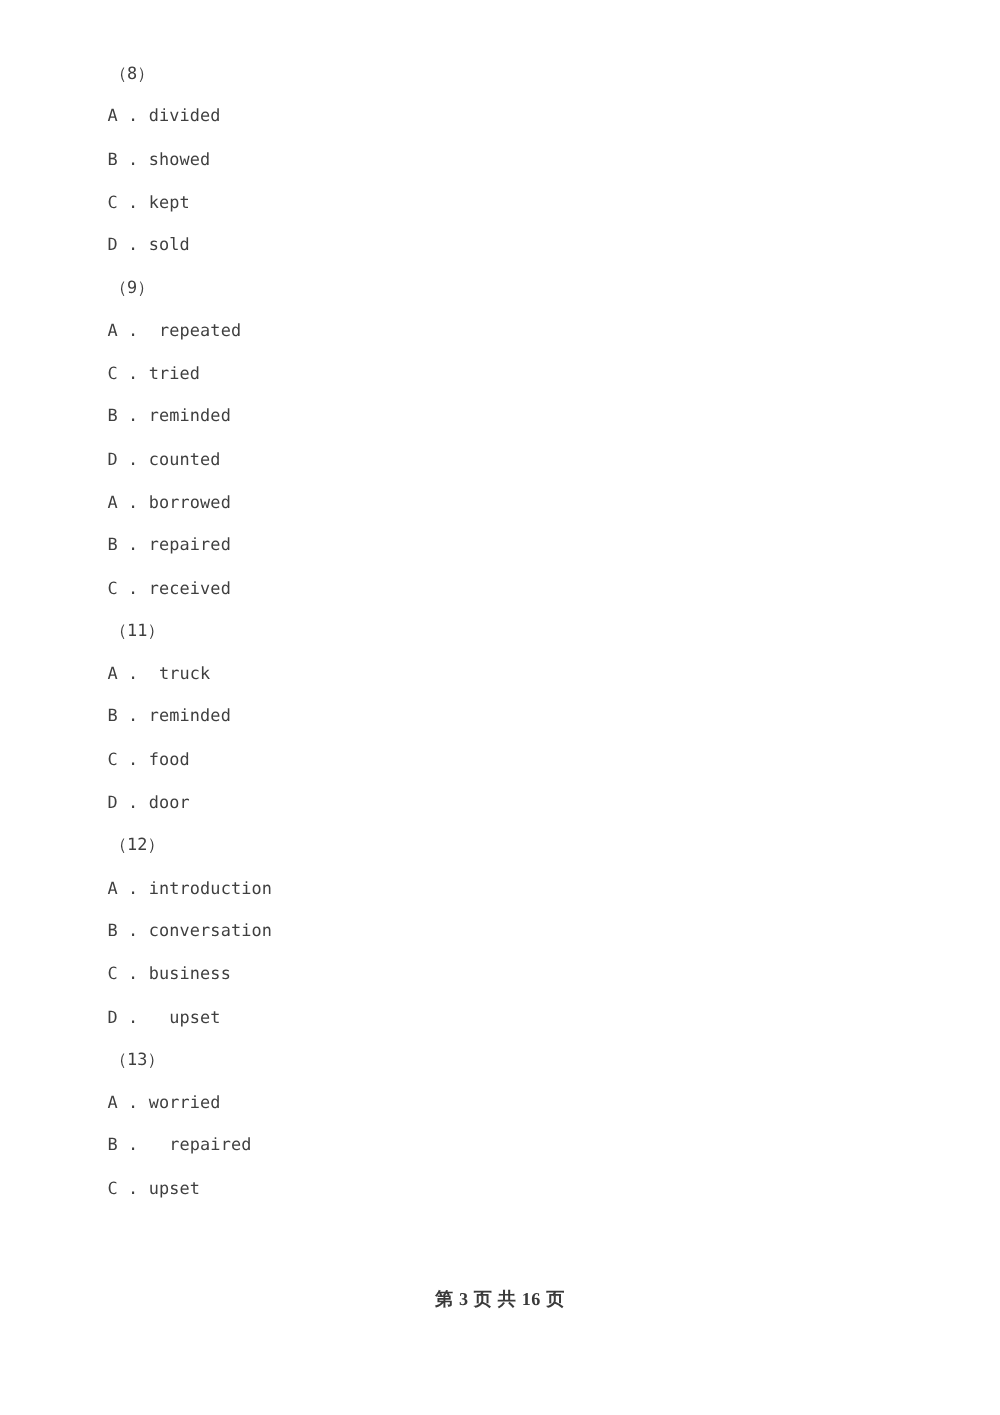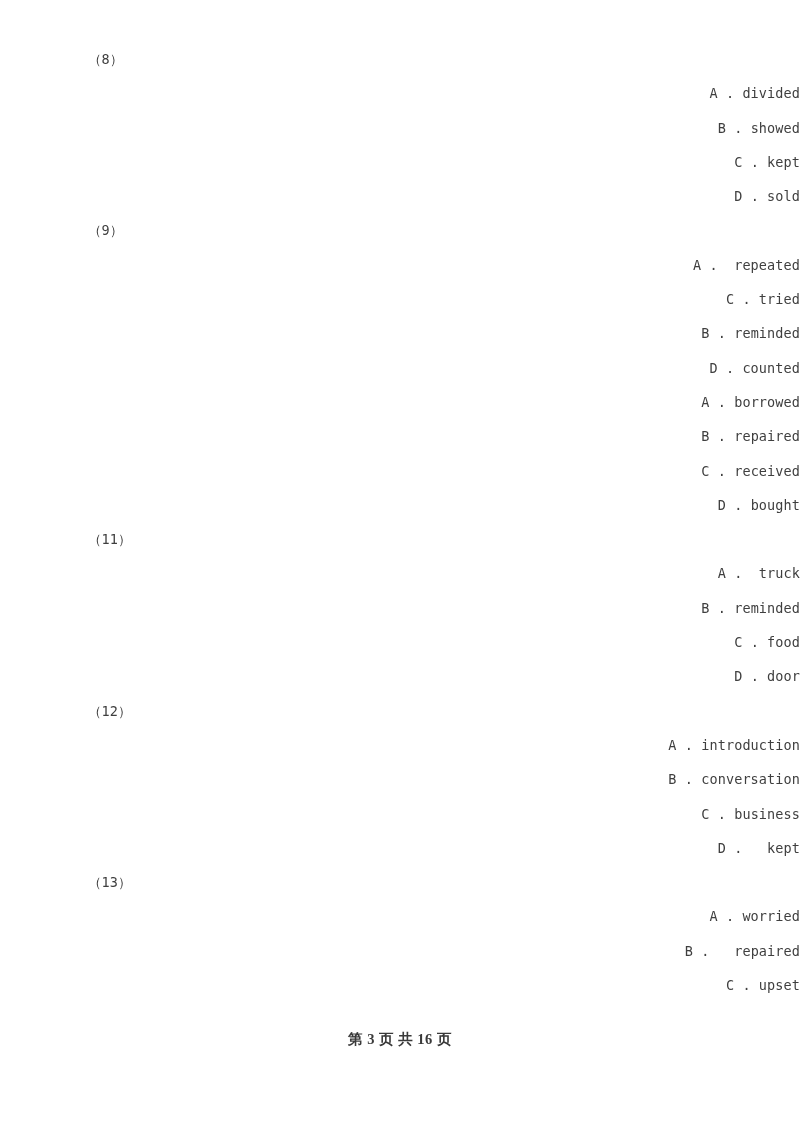--- a/index.html
+++ b/index.html
@@ -45,21 +45,20 @@
   }
 
   .q-line {
     padding-left: 88px;
     color: #3f3f3f;
   }
 
   .opt-line {
     padding-left: 86px;
     color: #3f3f3f;
-    text-align: right;
   }
 
   
   #content { padding-top: 42px; }
 
   .footer {
     position: absolute;
     left: 0;
     top: 1030px;
     width: 800px;
@@ -87,33 +86,32 @@
 
     <div class="line q-line">（9）</div>
     <div class="line opt-line">A .  repeated</div>
     <div class="line opt-line">C . tried</div>
     <div class="line opt-line">B . reminded</div>
     <div class="line opt-line">D . counted</div>
 
     <div class="line opt-line">A . borrowed</div>
     <div class="line opt-line">B . repaired</div>
     <div class="line opt-line">C . received</div>
-    <div class="line opt-line">D . bought</div>
 
     <div class="line q-line">（11）</div>
     <div class="line opt-line">A .  truck</div>
     <div class="line opt-line">B . reminded</div>
     <div class="line opt-line">C . food</div>
     <div class="line opt-line">D . door</div>
 
     <div class="line q-line">（12）</div>
     <div class="line opt-line">A . introduction</div>
     <div class="line opt-line">B . conversation</div>
     <div class="line opt-line">C . business</div>
-    <div class="line opt-line">D .   kept</div>
+    <div class="line opt-line">D .   upset</div>
 
     <div class="line q-line">（13）</div>
     <div class="line opt-line">A . worried</div>
     <div class="line opt-line">B .   repaired</div>
     <div class="line opt-line">C . upset</div>
 
   </div>
 
   <div class="footer">第 3 页 共 16 页</div>
 

